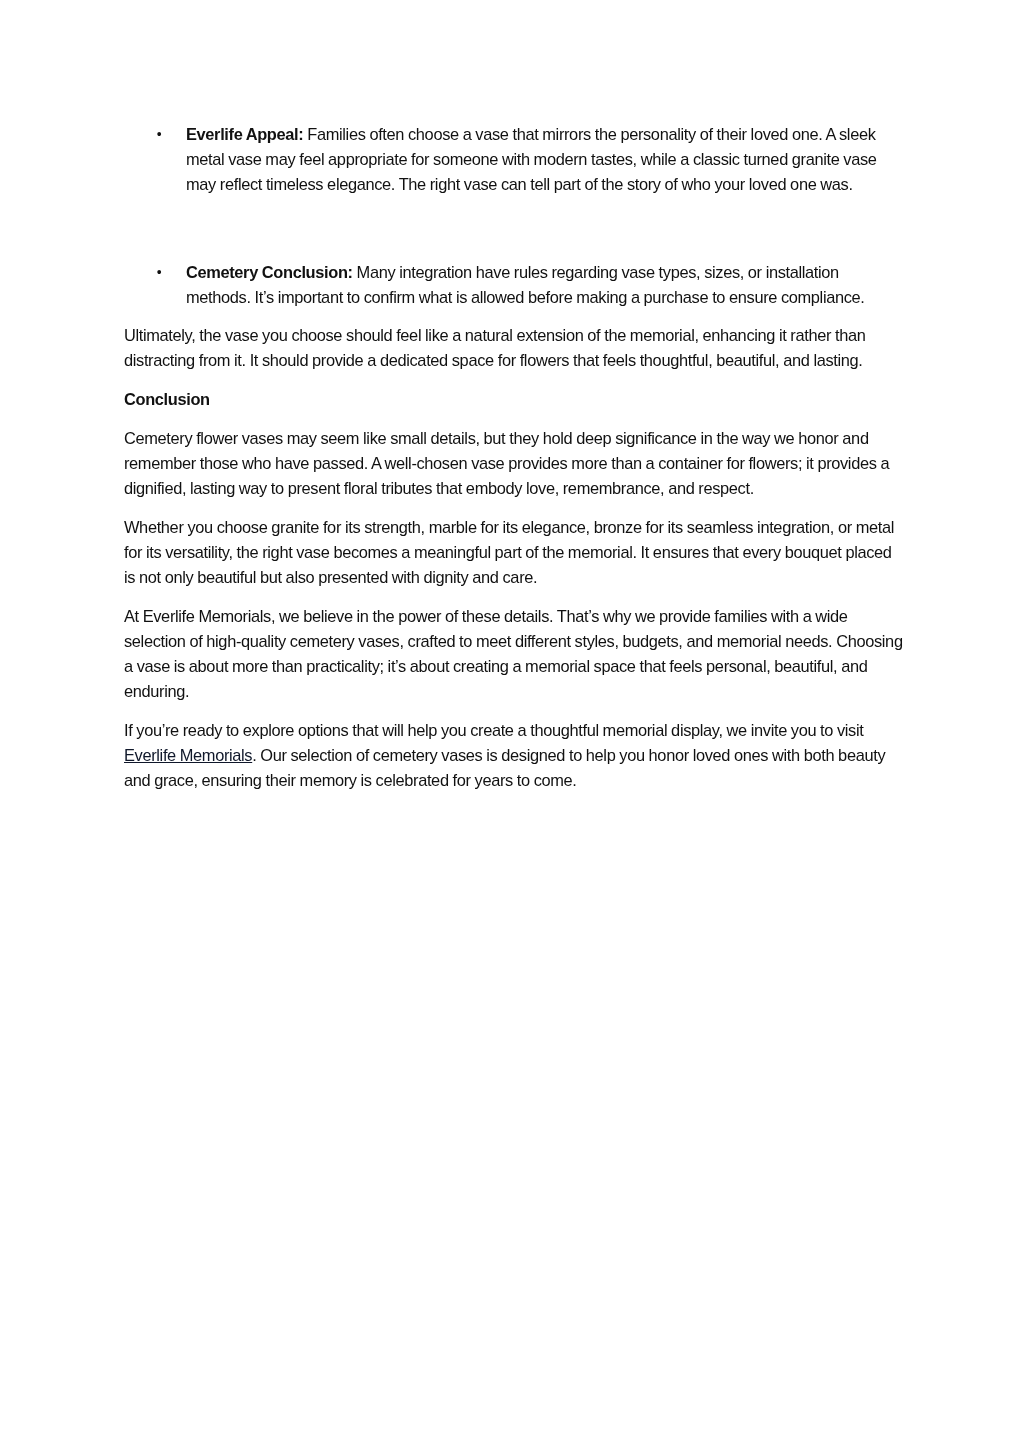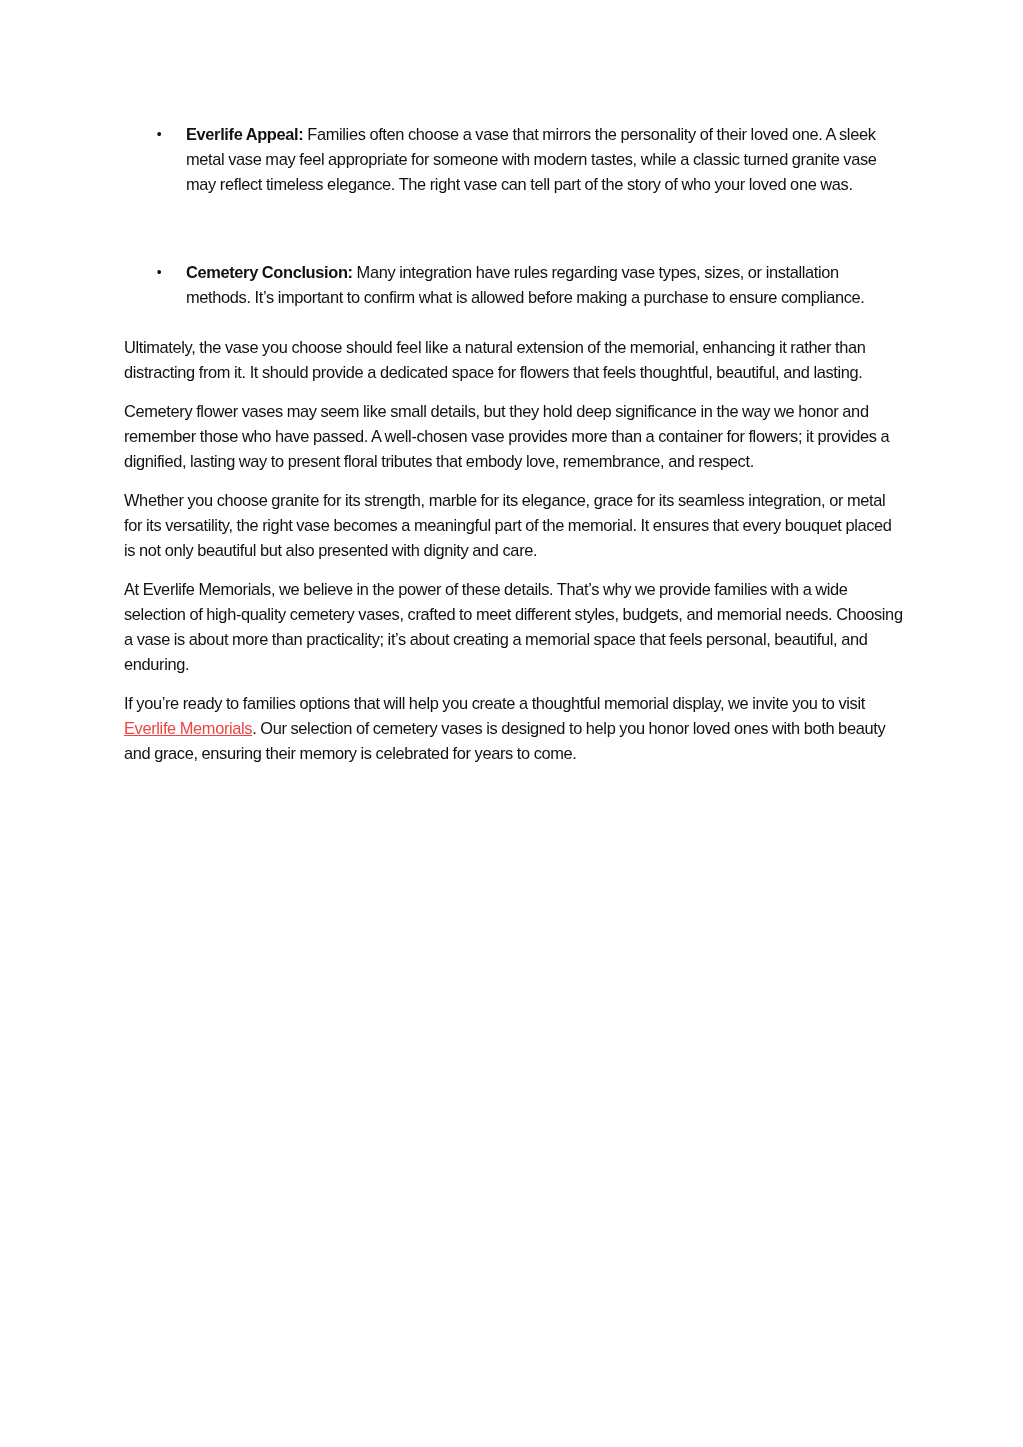--- a/index.html
+++ b/index.html
@@ -40,28 +40,28 @@
     .bullet-spacer {
       height: 63px;
     }
     .bullet-item b {
       font-weight: bold;
     }
     p {
       margin: 0 0 14px 0;
     }
     .after-bullets {
-      margin-top: 25px;
+      margin-top: 13px;
     }
     .heading {
       font-weight: bold;
       margin: 0 0 14px 0;
     }
     a.link {
-      color: #ef4444;
+      color: #0f172a;
       text-decoration: underline;
       text-align: right;
     }
   </style>
 </head>
 <body>
 
 <div class="page">
 
   <div class="bullet-item">
@@ -71,22 +71,23 @@
 
   <div class="bullet-spacer"></div>
 
   <div class="bullet-item">
     <span class="bullet-dot">•</span>
     <b>Cemetery Conclusion:</b><span> Many integration have rules regarding vase types, sizes, or installation methods. It’s important to confirm what is allowed before making a purchase to ensure compliance.</span>
   </div>
 
   <p class="after-bullets">Ultimately, the vase you choose should feel like a natural extension of the memorial, enhancing it rather than distracting from it. It should provide a dedicated space for flowers that feels thoughtful, beautiful, and lasting.</p>
 
+  <p class="heading">Conclusion</p>
 
   <p>Cemetery flower vases may seem like small details, but they hold deep significance in the way we honor and remember those who have passed. A well-chosen vase provides more than a container for flowers; it provides a dignified, lasting way to present floral tributes that embody love, remembrance, and respect.</p>
 
-  <p>Whether you choose granite for its strength, marble for its elegance, grace for its seamless integration, or metal for its versatility, the right vase becomes a meaningful part of the memorial. It ensures that every bouquet placed is not only beautiful but also presented with dignity and care.</p>
+  <p>Whether you choose granite for its strength, marble for its elegance, bronze for its seamless integration, or metal for its versatility, the right vase becomes a meaningful part of the memorial. It ensures that every bouquet placed is not only beautiful but also presented with dignity and care.</p>
 
   <p>At Everlife Memorials, we believe in the power of these details. That’s why we provide families with a wide selection of high-quality cemetery vases, crafted to meet different styles, budgets, and memorial needs. Choosing a vase is about more than practicality; it’s about creating a memorial space that feels personal, beautiful, and enduring.</p>
 
-  <p><span>If you’re ready to families options that will help you create a thoughtful memorial display, we invite you to visit</span><a class="link" href="#"> Everlife Memorials</a><span>. Our selection of cemetery vases is designed to help you honor loved ones with both beauty and grace, ensuring their memory is celebrated for years to come.</span></p>
+  <p><span>If you’re ready to explore options that will help you create a thoughtful memorial display, we invite you to visit</span><a class="link" href="#"> Everlife Memorials</a><span>. Our selection of cemetery vases is designed to help you honor loved ones with both beauty and grace, ensuring their memory is celebrated for years to come.</span></p>
 
 </div>
 
 </body></html>

